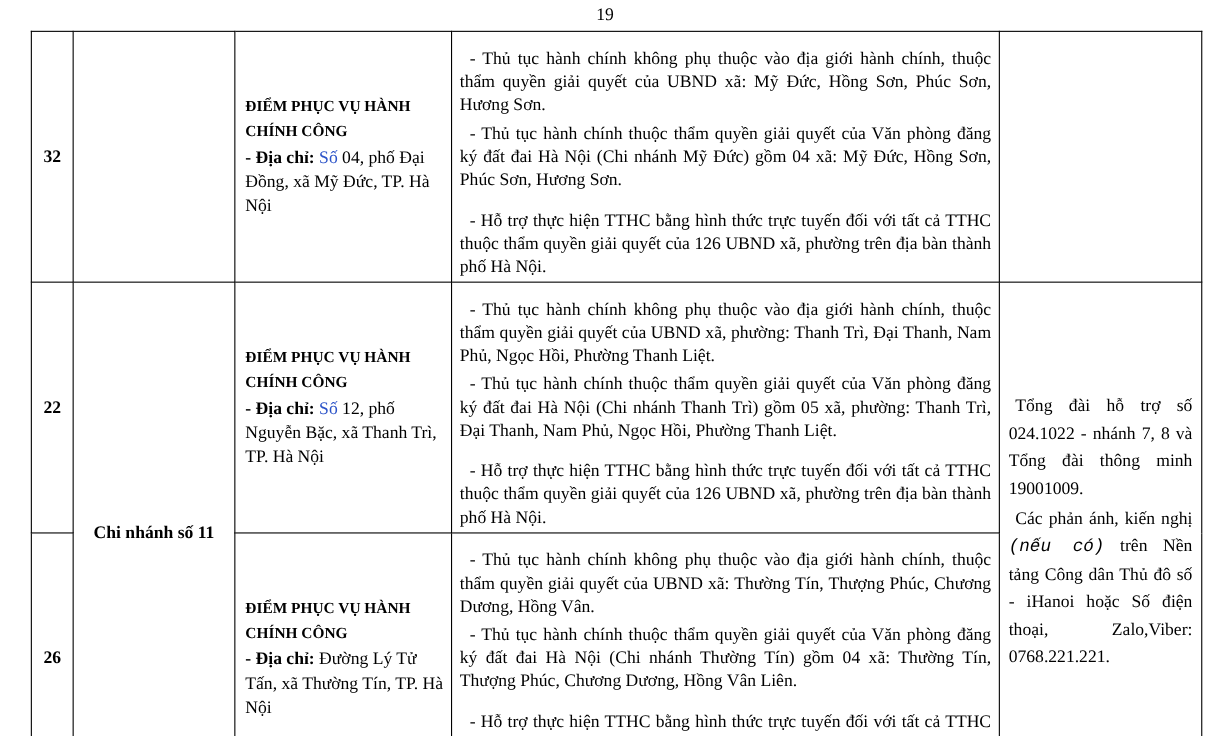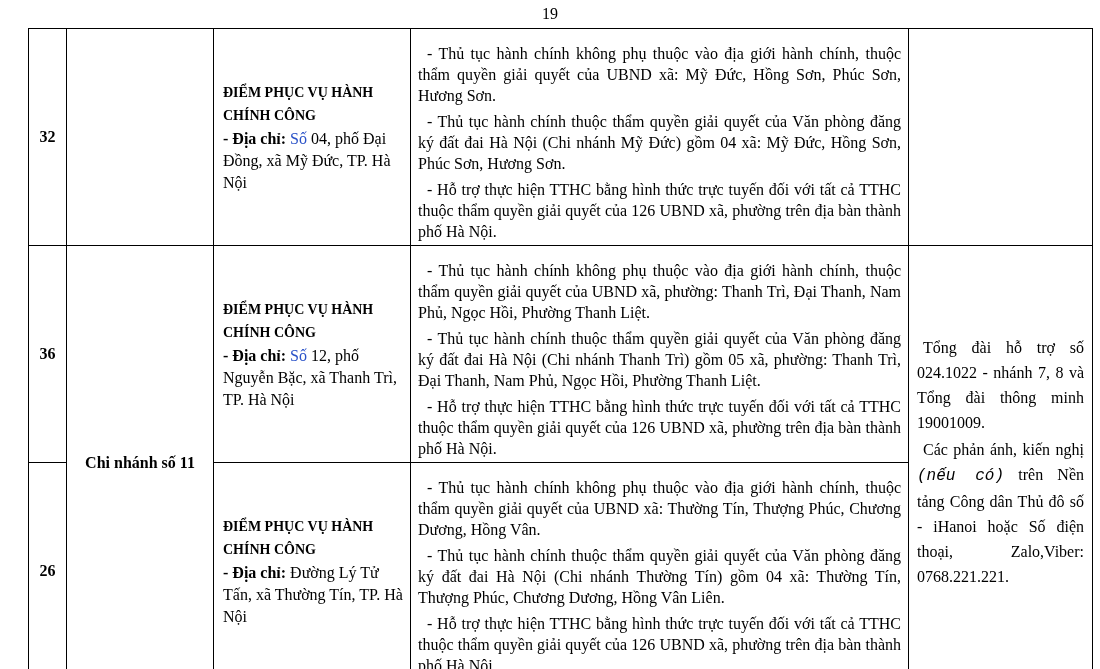--- a/index.html
+++ b/index.html
@@ -33,21 +33,21 @@
   .sp-addr { margin-top: 1px; font-family: Liberation Serif, serif; }
   .sp-addr b { font-weight: bold; }
   .blue-text { color: var(--accent-blue); }
 
   td.desc-cell { padding: 14px 7px 3px 7px; }
   td.desc-cell p {
     text-align: justify; text-justify: inter-word;
     font-size: 16px; line-height: 21px;
     text-indent: 9px; margin-bottom: 5px;
   }
-  td.desc-cell p:last-child { margin-bottom: 0; }
+  td.desc-cell p:last-child { margin-bottom: 0; margin-top: 16px; }
 
   td.note-cell { padding: 4px 8px; }
   td.note-cell p {
     text-align: justify; text-justify: inter-word;
     font-size: 16px; line-height: 25px;
     text-indent: 6px; margin-bottom: 2px;
   }
   td.note-cell .it { font-style: italic; font-family: Liberation Mono, monospace; }
 </style>
 </head>
@@ -76,21 +76,21 @@
       </td>
       <td class="desc-cell">
         <p>- Thủ tục hành chính không phụ thuộc vào địa giới hành chính, thuộc thẩm quyền giải quyết của UBND xã: Mỹ Đức, Hồng Sơn, Phúc Sơn, Hương Sơn.</p>
         <p>- Thủ tục hành chính thuộc thẩm quyền giải quyết của Văn phòng đăng ký đất đai Hà Nội (Chi nhánh Mỹ Đức) gồm 04 xã: Mỹ Đức, Hồng Sơn, Phúc Sơn, Hương Sơn.</p>
         <p>- Hỗ trợ thực hiện TTHC bằng hình thức trực tuyến đối với tất cả TTHC thuộc thẩm quyền giải quyết của 126 UBND xã, phường trên địa bàn thành phố Hà Nội.</p>
       </td>
       <td class="note-cell"></td>
     </tr>
 
     <tr class="r-25">
-      <td class="num-cell">36</td>
+      <td class="num-cell">22</td>
       <td class="branch-cell" rowspan="2">Chi nhánh số 11</td>
       <td class="sp-cell">
         <div class="sp-title">ĐIỂM PHỤC VỤ HÀNH CHÍNH CÔNG</div>
         <div class="sp-addr">
           <b>- Địa chỉ:</b>
           <span class="blue-text">Số</span><span> 12, phố Nguyễn Bặc, xã Thanh Trì, TP. Hà Nội</span>
         </div>
       </td>
       <td class="desc-cell">
         <p>- Thủ tục hành chính không phụ thuộc vào địa giới hành chính, thuộc thẩm quyền giải quyết của UBND xã, phường: Thanh Trì, Đại Thanh, Nam Phủ, Ngọc Hồi, Phường Thanh Liệt.</p>

